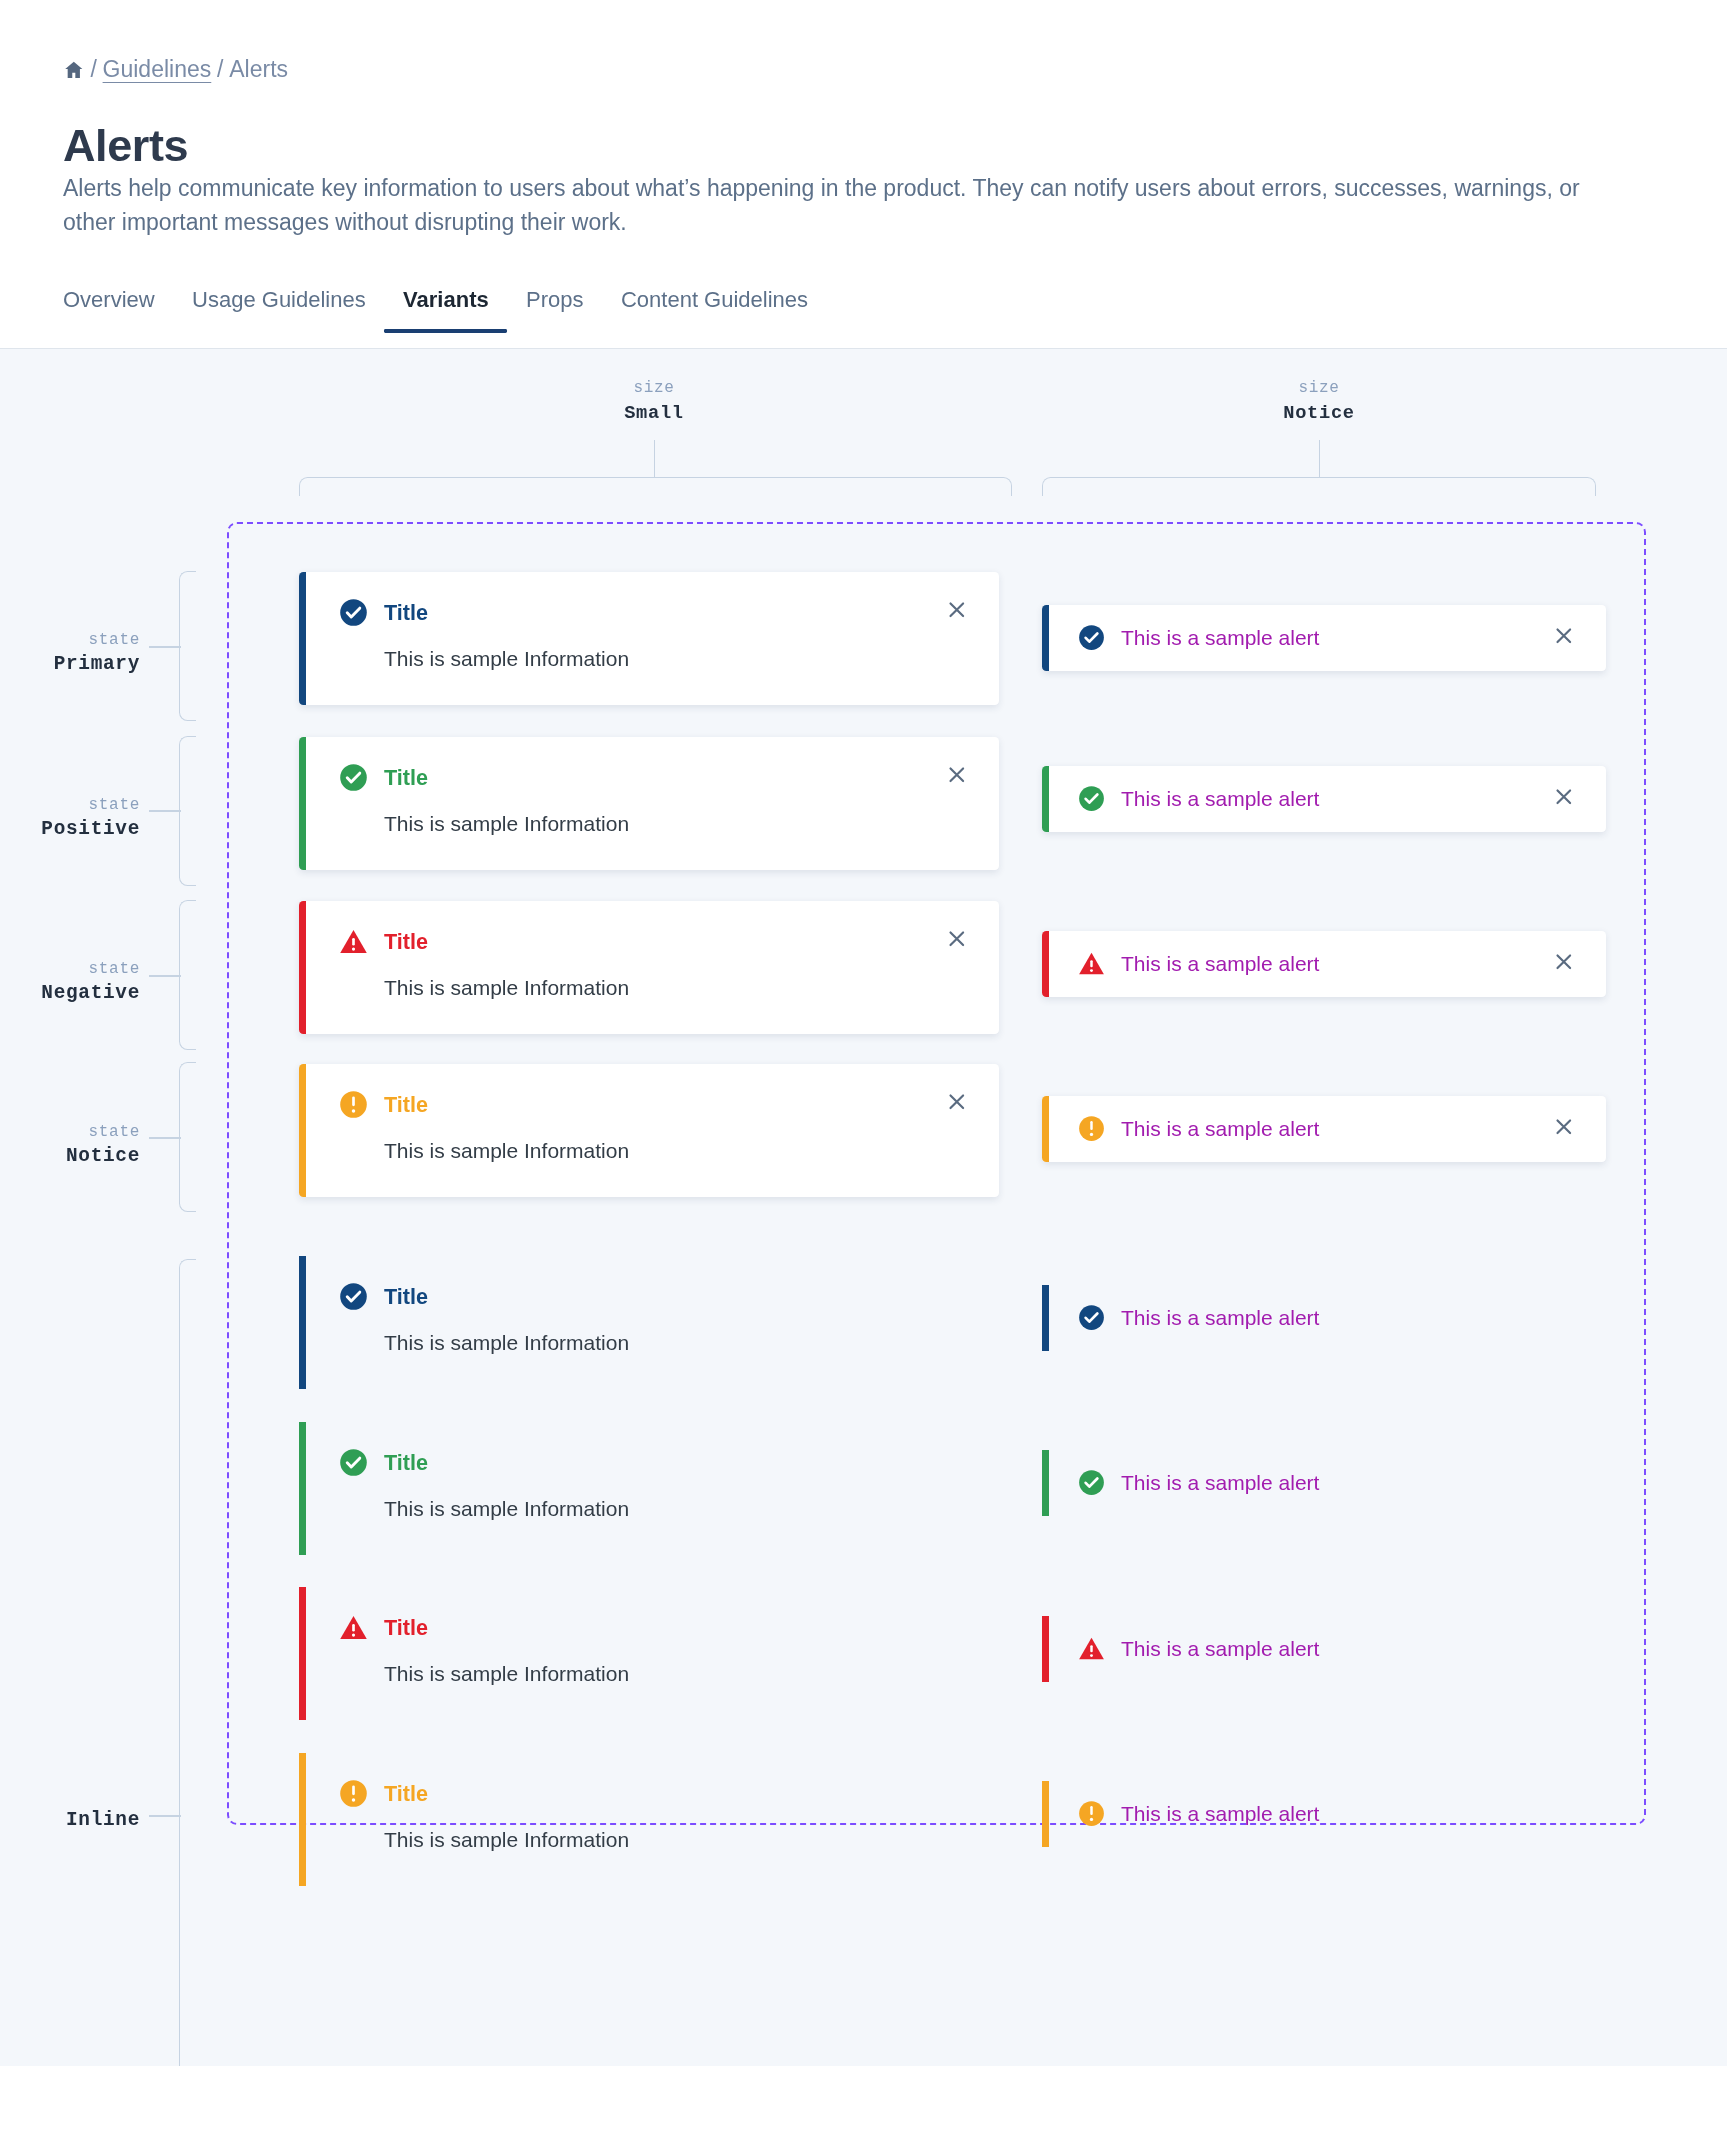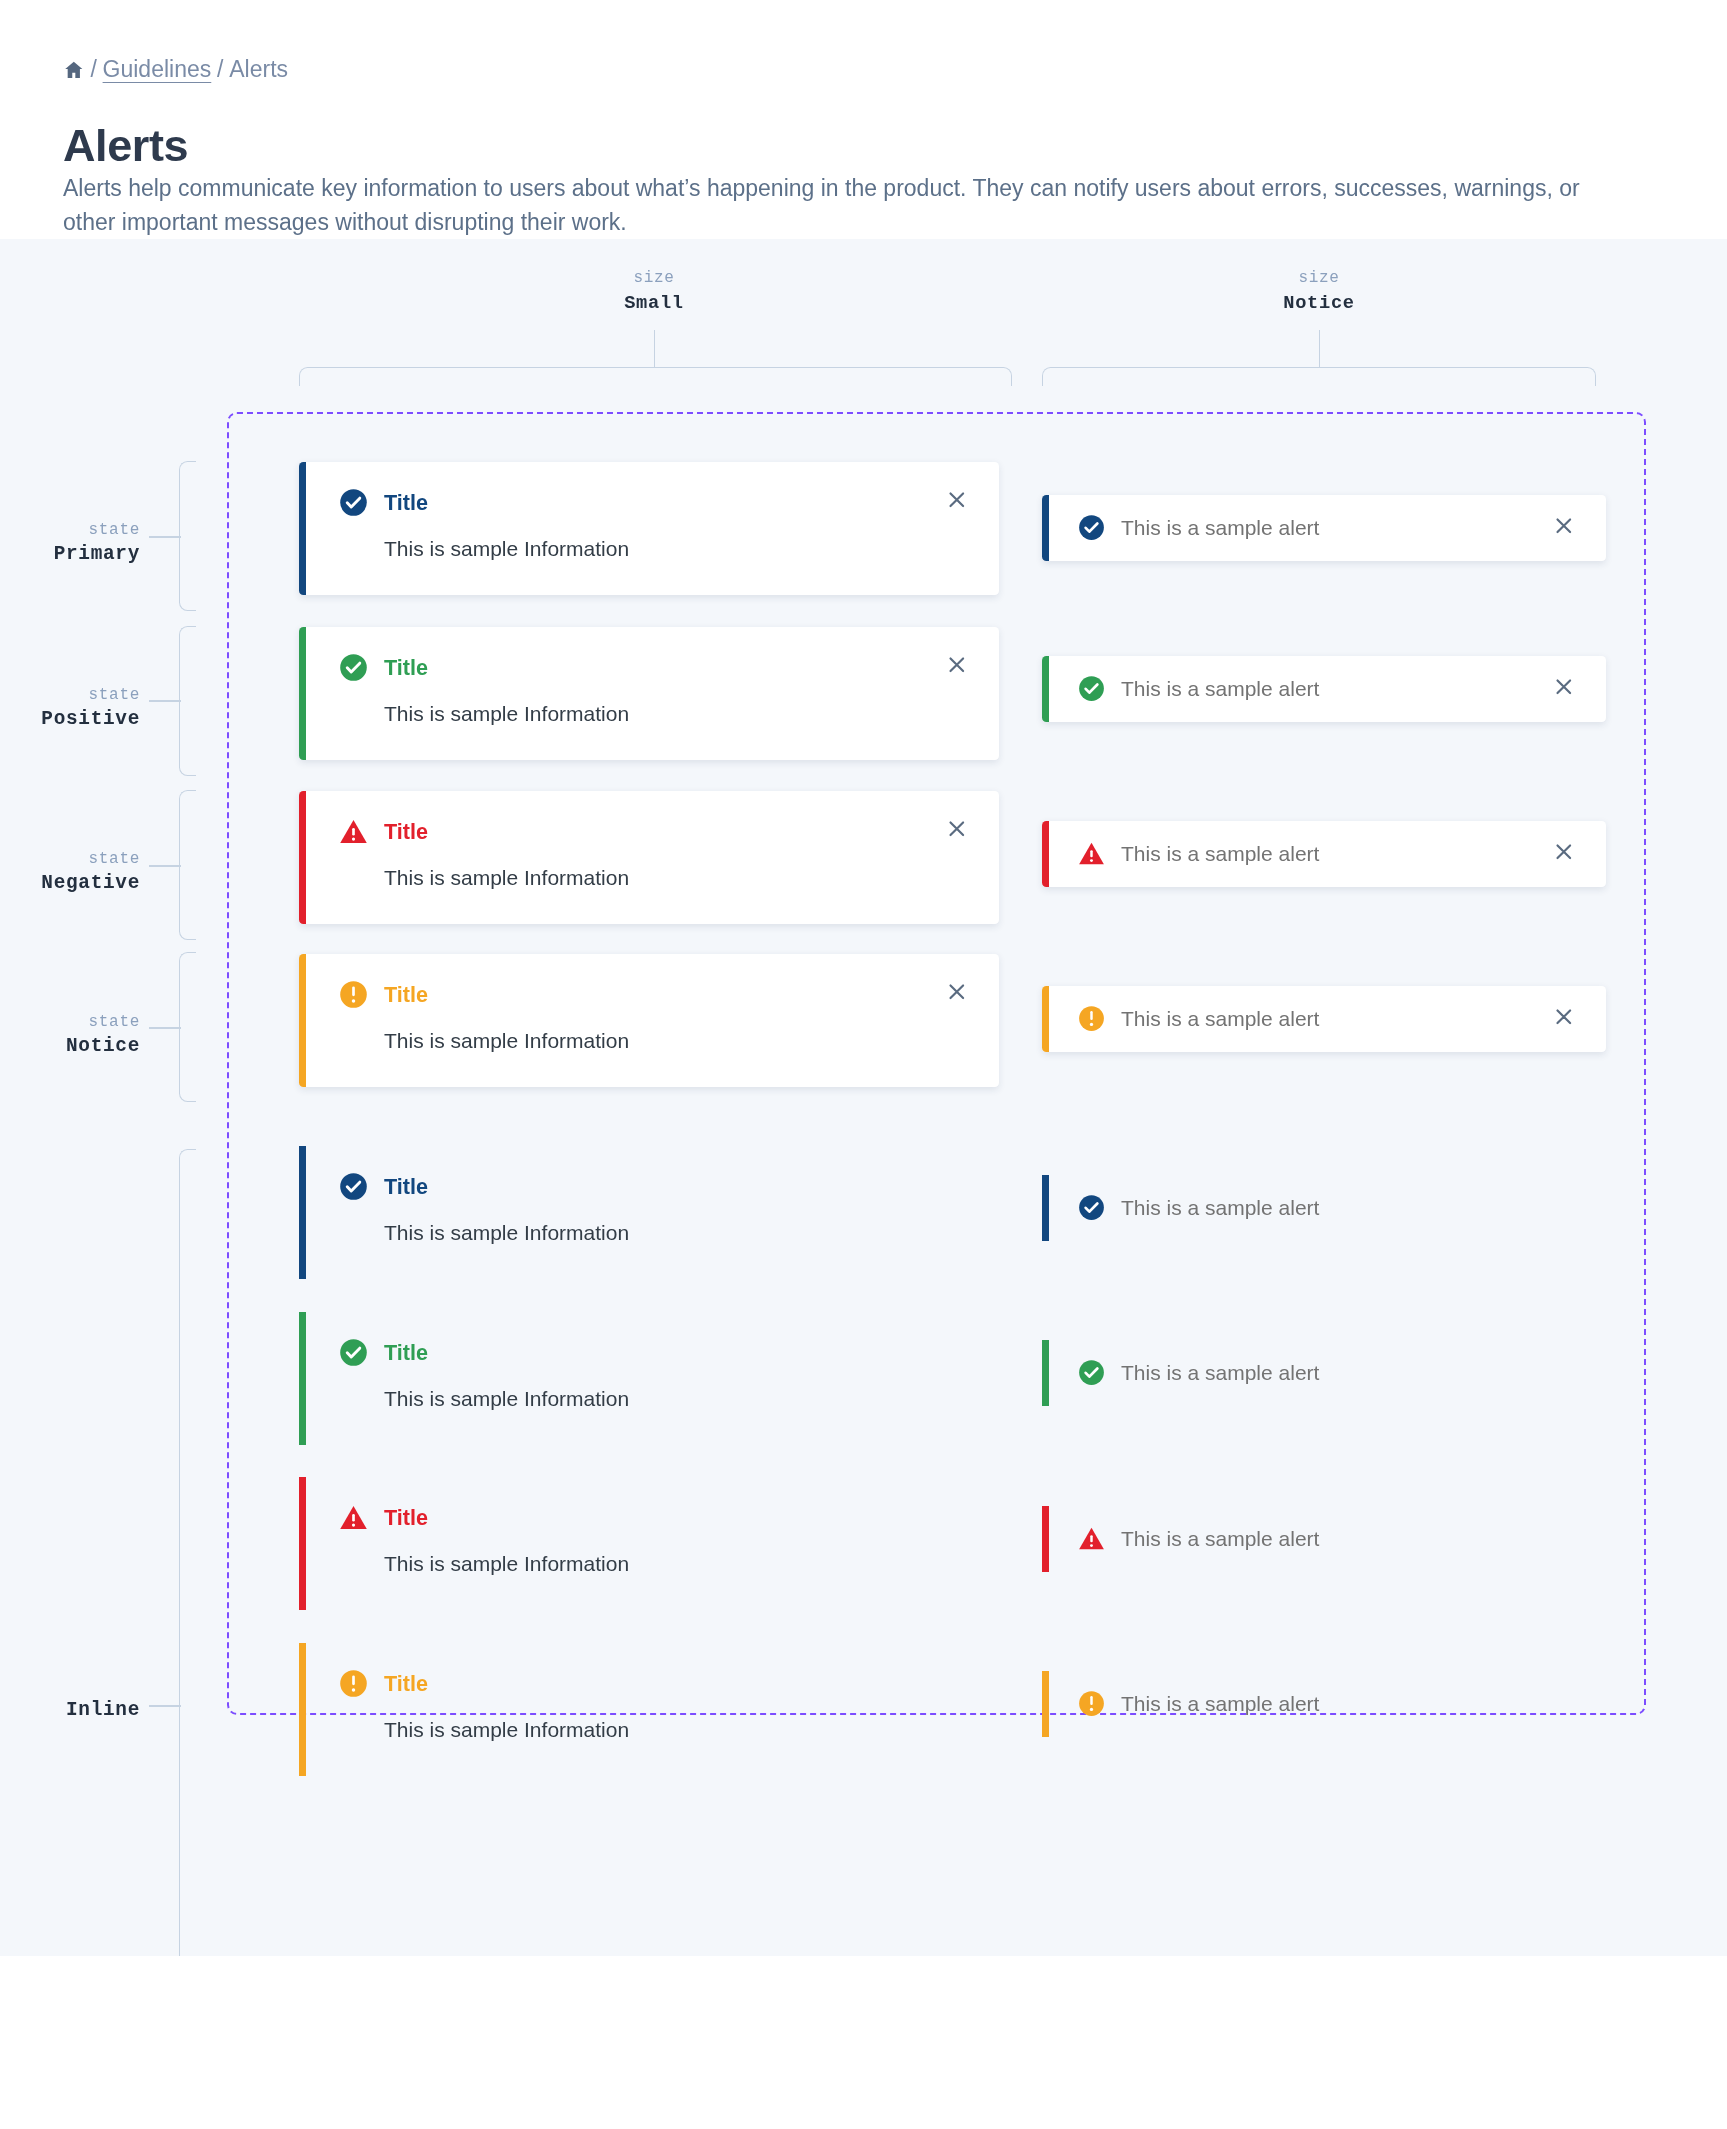--- a/index.html
+++ b/index.html
@@ -202,21 +202,21 @@
   }
   .alert-msg {
     font-size: 21px;
     color: #333d47;
     margin-top: 19.4px;
     margin-left: 0;
     padding-left: 45px;
   }
   .alert.small .alert-text {
     font-size: 21px;
-    color: #737373;
+    color: #a21caf;
     line-height: 1;
   }
 
   .alert-close {
     position: absolute;
     top: 21.6px;
     right: 26px;
     width: 32px; height: 32px;
     display: flex; align-items: center; justify-content: center;
     cursor: pointer;
@@ -242,20 +242,29 @@
       <span style="color:#7a8ba6;">/ </span>
       <a class="bc-link" href="#">Guidelines</a>
       <span> / </span>
       <span class="bc-current">Alerts</span>
     </div>
 
     <h1 class="page-title">Alerts</h1>
     <p class="page-desc">Alerts help communicate key information to users about what’s happening in the product. They can notify users about errors, successes, warnings, or other important messages without disrupting their work.</p>
   </div>
 
+  <div class="tabs-wrap">
+    <div class="tabs" id="tabs-container">
+        <div class="tab">Overview</div>
+        <div class="tab">Usage Guidelines</div>
+        <div class="tab active">Variants</div>
+        <div class="tab">Props</div>
+        <div class="tab">Content Guidelines</div>
+      </div>
+  </div>
 
   <div class="canvas">
 
     <div class="size-head" style="left:546px; top:30px;">
       <div class="size-kind">size</div>
       <div class="size-val">Small</div>
     </div>
     <div class="size-head" style="left:1211px; top:30px;">
       <div class="size-kind">size</div>
       <div class="size-val">Notice</div>

